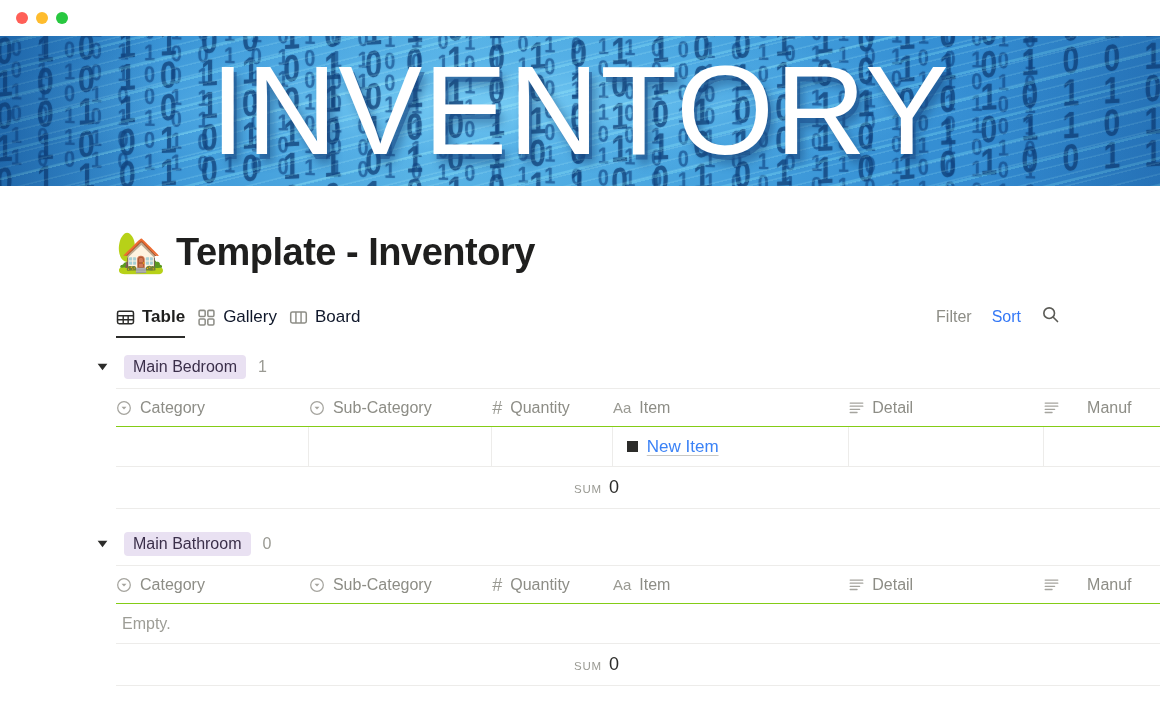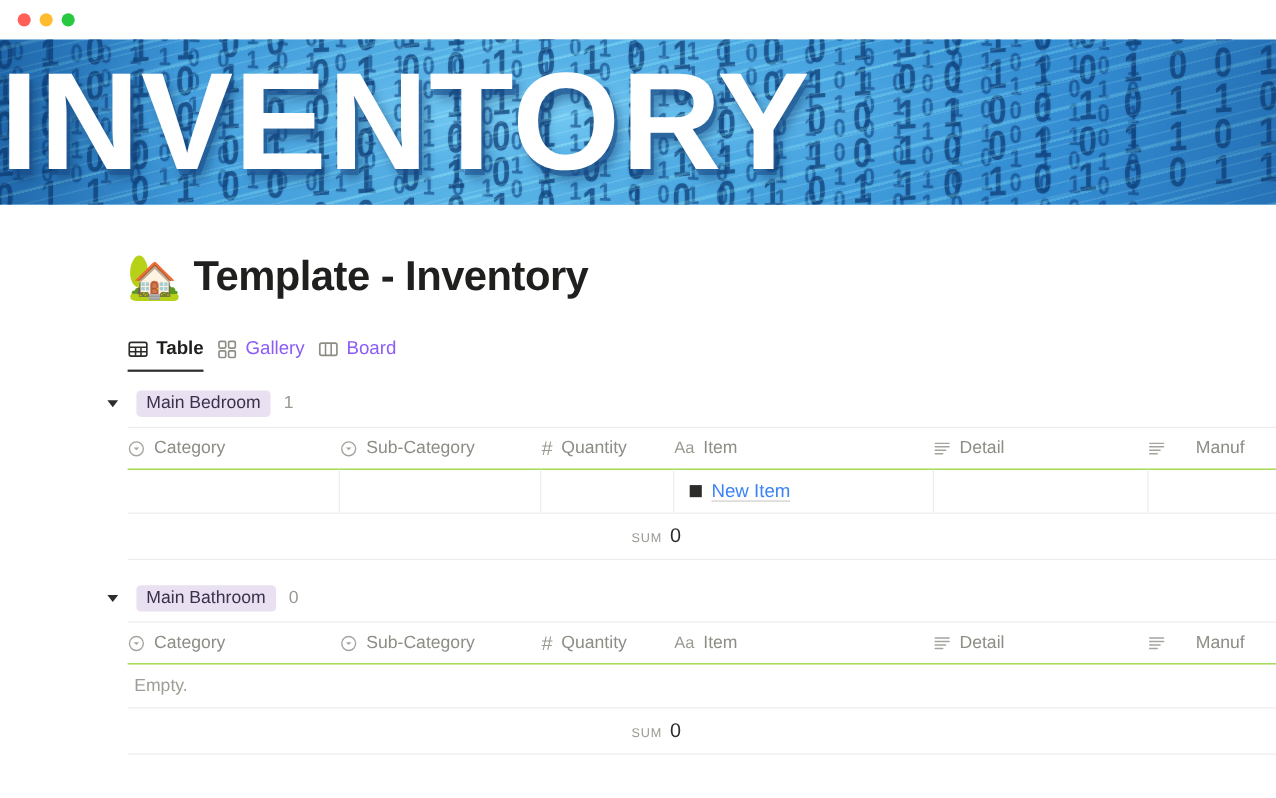--- a/index.html
+++ b/index.html
@@ -79,30 +79,31 @@
   .cover-vignette {
     position: absolute; inset: 0;
     background: linear-gradient(90deg, rgba(10,55,110,0.34) 0%, rgba(10,55,110,0.0) 14%, rgba(10,55,110,0.0) 84%, rgba(10,55,110,0.22) 100%);
   }
   .cover-title {
     position: absolute;
     top: 50%;
     left: 50%;
     transform: translate(-50%, -50%);
     font-family: "Liberation Sans", sans-serif;
-    font-weight: 700;
+    font-weight: 400;
     font-size: 126px;
     line-height: 1;
     color: #ffffff;
     letter-spacing: 1px;
     white-space: nowrap;
     text-shadow:
       3px 5px 0 rgba(28,78,140,0.55),
       6px 9px 10px rgba(15,55,105,0.45);
     width: 100%;
+    text-align: center;
   }
 
   
   .page {
     padding-top: 40px;
   }
   .page-inner { padding-left: 116px; padding-right: 0; }
 
   .page-title-row {
     display: flex;
@@ -131,21 +132,21 @@
     justify-content: space-between;
     height: 38px;
     padding-right: 100px;
   }
   .view-tabs { display: flex; align-items: flex-end; gap: 12px; }
   .view-tab {
     display: flex;
     align-items: center;
     gap: 7px;
     font-size: 17px;
-    color: #8b5cf6;
+    color: #0f172a;
     padding-bottom: 9px;
     border-bottom: 2px solid transparent;
     cursor: pointer;
   }
   .view-tab.active {
     color: #1f1f1e;
     font-weight: 600;
     border-bottom-color: #2c2c2a;
   }
   .view-tab svg { display: block; }
@@ -369,20 +370,30 @@
             <svg width="19" height="19" viewBox="0 0 20 20" fill="none">
               <rect x="1.8" y="4.2" width="16.4" height="11.6" rx="1.8" stroke="#8d8d86" stroke-width="1.6"></rect>
               <path d="M7.3 4.2v11.6M12.7 4.2v11.6" stroke="#8d8d86" stroke-width="1.5"></path>
             </svg>
           </span>
           <span>Board</span>
         </div>
 
       </div>
 
+      <div class="view-actions">
+        <span class="va-item">Filter</span>
+        <span class="va-item accent">Sort</span>
+        <span class="va-search">
+          <svg width="19" height="19" viewBox="0 0 20 20" fill="none">
+            <circle cx="8.6" cy="8.6" r="5.6" stroke="#5a5a55" stroke-width="1.7"></circle>
+            <path d="M12.9 12.9L17.4 17.4" stroke="#5a5a55" stroke-width="1.7" stroke-linecap="round"></path>
+          </svg>
+        </span>
+      </div>
     </div>
   </div>
 
   <div class="groups">
 
     <div class="group">
 
       <div class="group-header">
         <span class="group-caret">
           <svg width="11" height="8" viewBox="0 0 11 8">

